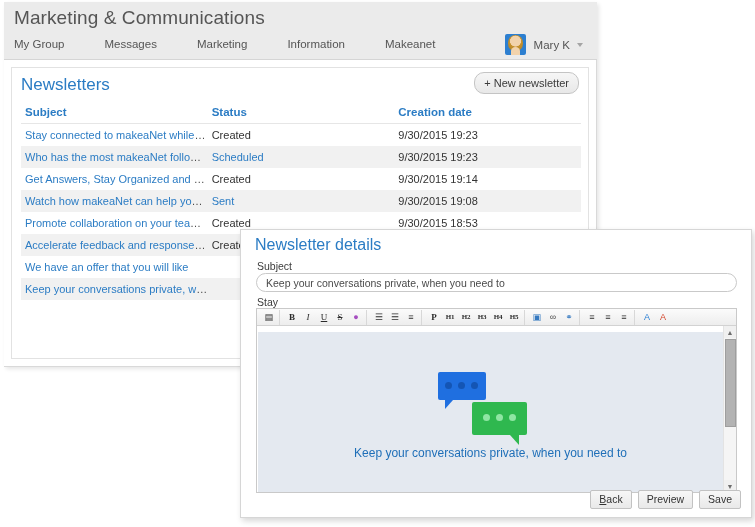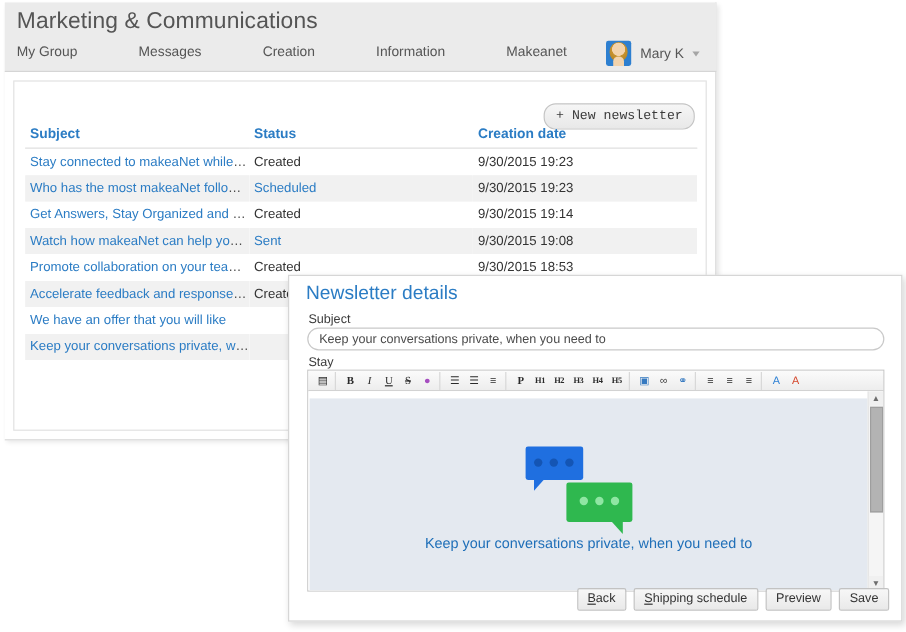--- a/index.html
+++ b/index.html
@@ -49,21 +49,21 @@
   }
   #main-nav {
     position: absolute;
     left: 10px; top: 36px;
     display: flex;
     align-items: center;
   }
   .nav-item {
     font-size: 11.5px;
     color: #555555;
-    margin-right: 51px;
+    margin-right: 40px;
     cursor: pointer;
     white-space: nowrap;
   }
 
   #user-menu {
     position: absolute;
     right: 14px; top: 32px;
     display: flex;
     align-items: center;
     cursor: pointer;
@@ -118,25 +118,25 @@
   }
   #newsletters-title {
     position: absolute;
     left: 9px; top: 7px;
     font-size: 17px;
     color: #2b7cc4;
     font-weight: normal;
   }
   #new-newsletter-btn {
     position: absolute;
-    right: 9px; top: 18px;
+    right: 9px; top: 4px;
     height: 22px;
     padding: 0 9px;
     font-size: 11px;
-    font-family: Liberation Mono, monospace;
+    font-family: Liberation Sans, sans-serif;
     color: #3a3a3a;
     background: linear-gradient(#f6f6f6, #e8e8e8);
     border: 1px solid #c4c4c4;
     border-radius: 10px;
     cursor: pointer;
     line-height: 20px;
     white-space: nowrap;
   }
 
   
@@ -366,33 +366,34 @@
 <div id="app-root">
 
   <div id="app-window">
 
     <div id="site-header">
       <div id="site-title">Marketing &amp; Communications</div>
 
       <div id="main-nav">
         <div class="nav-item">My Group</div>
         <div class="nav-item">Messages</div>
-        <div class="nav-item">Creation</div>
+        <div class="nav-item">Marketing</div>
         <div class="nav-item">Information</div>
         <div class="nav-item">Makeanet</div>
       </div>
 
       <div id="user-menu">
         <div id="avatar"></div>
         <div id="user-name">Mary K</div>
         <div id="user-caret"></div>
       </div>
     </div>
 
     <div id="newsletters-card">
+      <div id="newsletters-title">Newsletters</div>
       <button id="new-newsletter-btn">+ New newsletter</button>
 
       <table id="newsletters-table">
         <thead>
           <tr>
             <th class="col-subject">Subject</th>
             <th class="col-status">Status</th>
             <th class="col-date">Creation date</th>
           </tr>
         </thead>
@@ -513,18 +514,17 @@
         <div id="editor-scrollbar">
           <div class="sb-arrow" id="sb-arrow-up">▲</div>
           <div id="editor-scrollbar-thumb"></div>
           <div class="sb-arrow" id="sb-arrow-down">▼</div>
         </div>
       </div>
     </div>
 
     <div id="details-footer">
         <button class="footer-btn"><span class="accel">B</span>ack</button>
-        <button class="footer-btn"><span class="accel">S</span>hipping schedule</button>
         <button class="footer-btn">Preview</button>
         <button class="footer-btn">Save</button>
       </div>
   </div>
 </div>
 
 </body></html>

